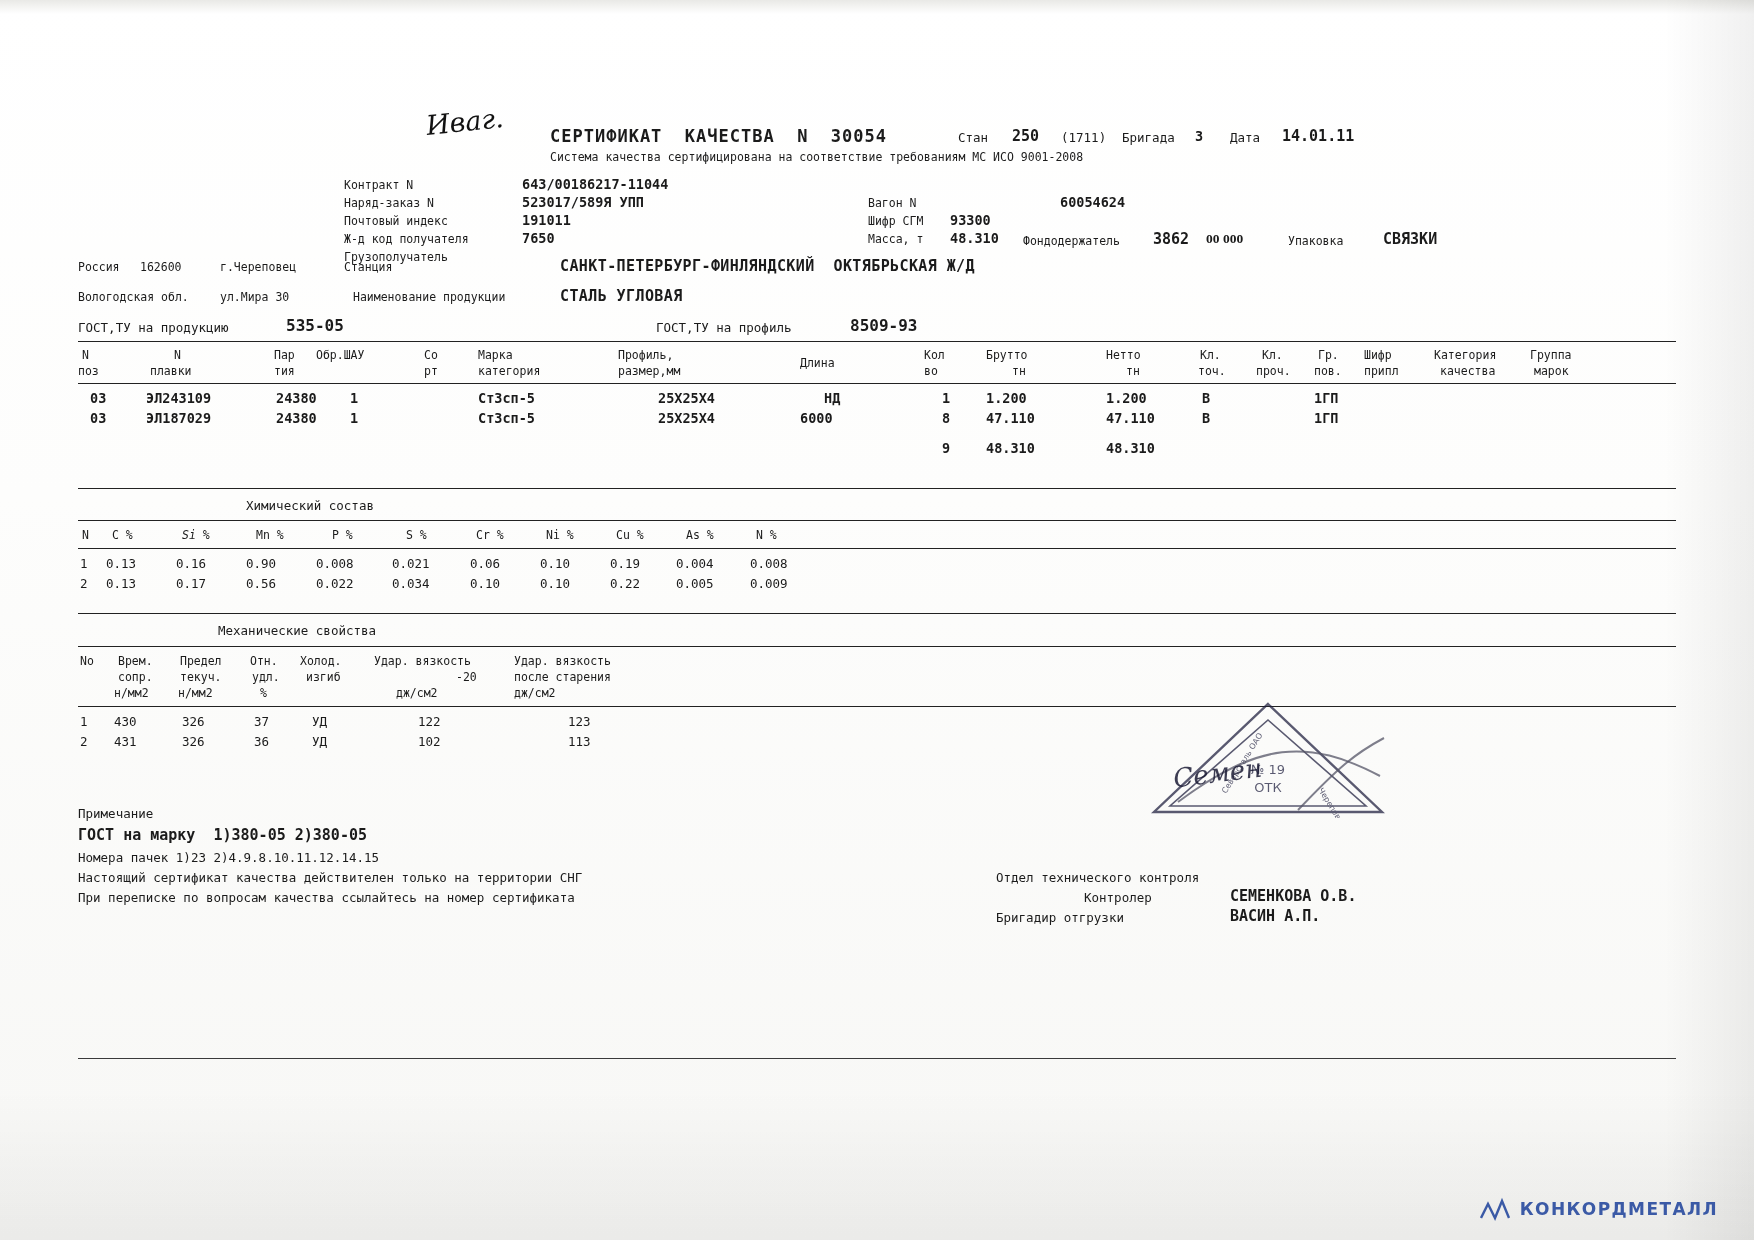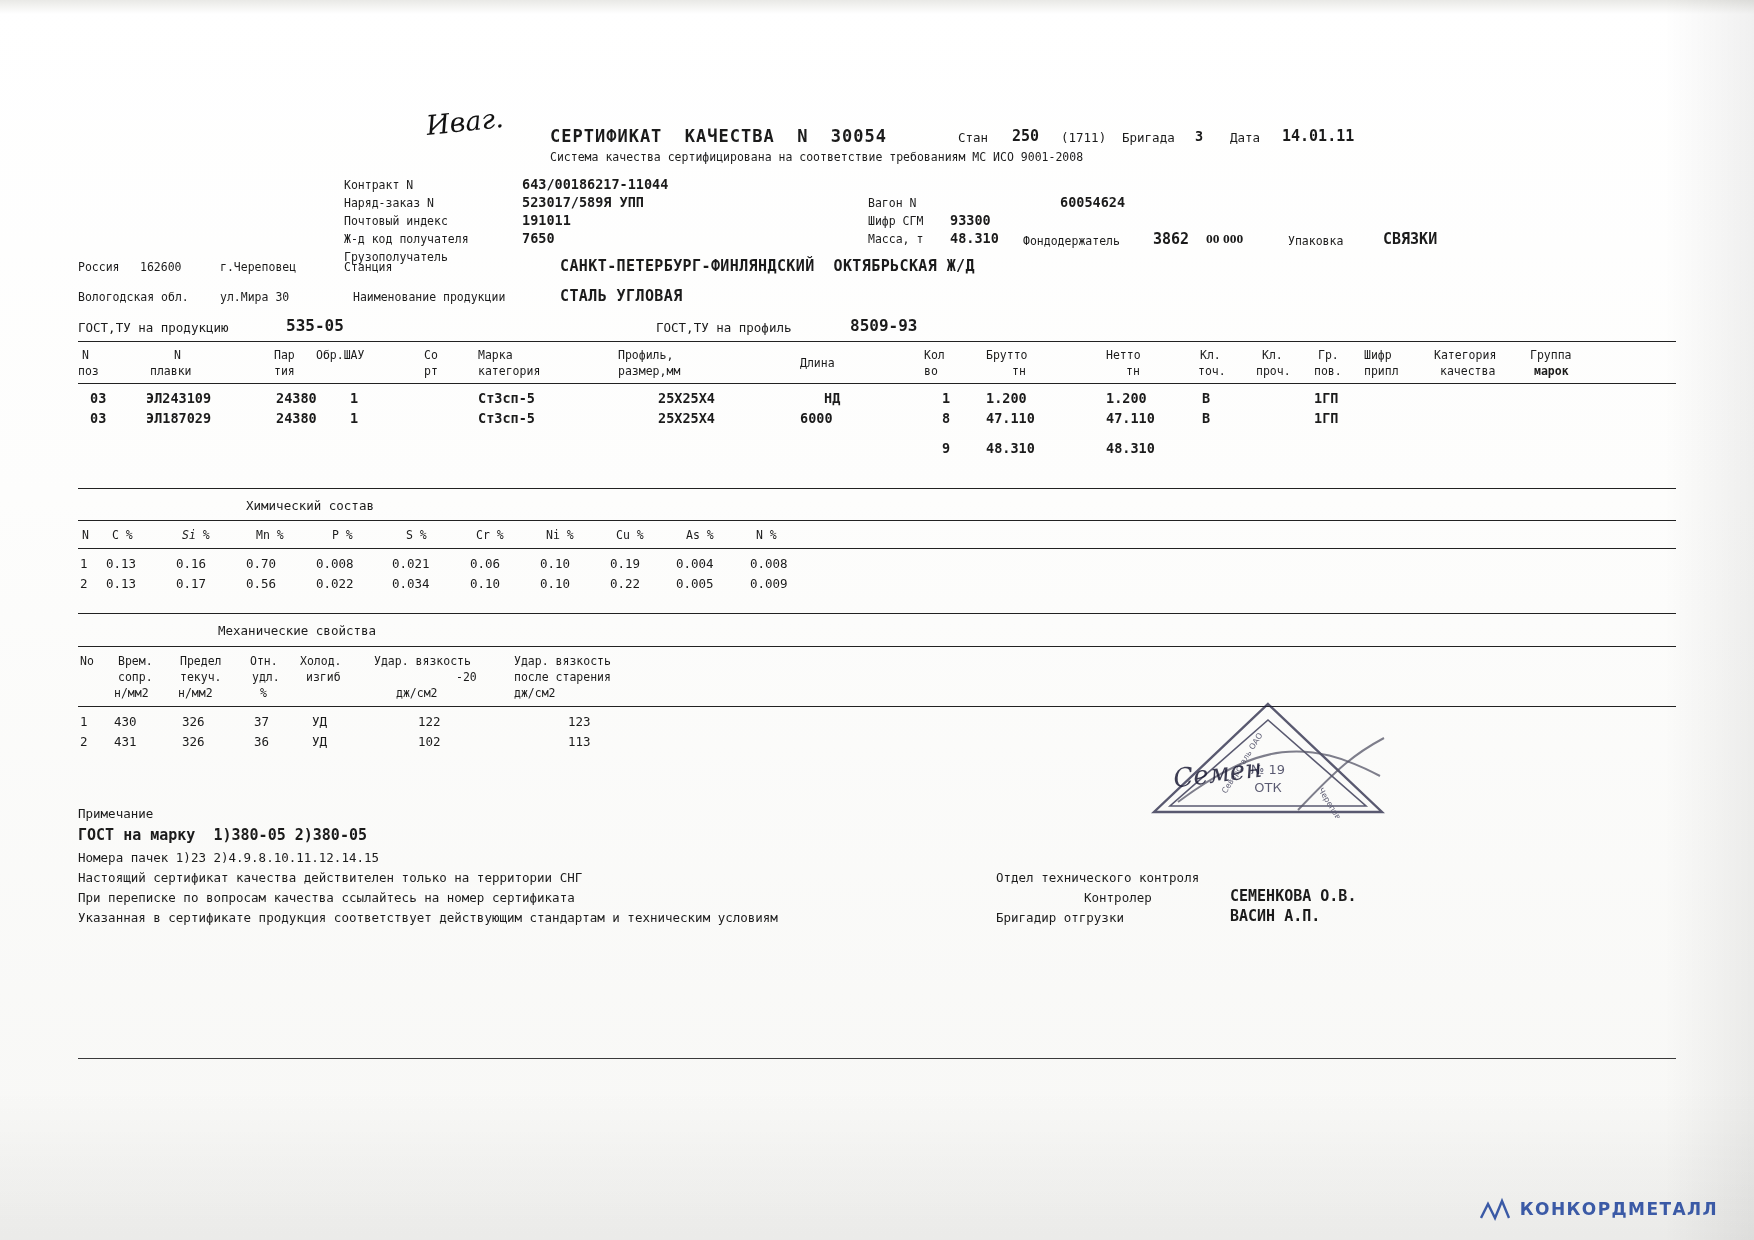--- a/index.html
+++ b/index.html
@@ -196,21 +196,21 @@
   <div class="abs sz11" style="left:1240px;top:290px;">Гр.</div>
   <div class="abs sz11" style="left:1236px;top:306px;">пов.</div>
 
   <div class="abs sz11" style="left:1286px;top:290px;">Шифр</div>
   <div class="abs sz11" style="left:1286px;top:306px;">припл</div>
 
   <div class="abs sz11" style="left:1356px;top:290px;">Категория</div>
   <div class="abs sz11" style="left:1362px;top:306px;">качества</div>
 
   <div class="abs sz11" style="left:1452px;top:290px;">Группа</div>
-  <div class="abs sz11" style="left:1456px;top:306px;font-weight:bold;">марок</div>
+  <div class="abs sz11" style="left:1456px;top:306px;">марок</div>
 
   <div class="rule" style="left:0px;top:325px;width:1598px;"></div>
 
   <div>
     <div class="abs b sz13" style="left:12px;top:332px;">03</div>
     <div class="abs b sz13" style="left:68px;top:332px;">ЭЛ243109</div>
     <div class="abs b sz13" style="left:198px;top:332px;">24380</div>
     <div class="abs b sz13" style="left:272px;top:332px;">1</div>
     <div class="abs b sz13" style="left:400px;top:332px;">Ст3сп-5</div>
     <div class="abs b sz13" style="left:580px;top:332px;">25Х25Х4</div>
@@ -259,21 +259,21 @@
   <div class="abs sz11" style="left:538px;top:470px;">Cu %</div>
   <div class="abs sz11" style="left:608px;top:470px;">As %</div>
   <div class="abs sz11" style="left:678px;top:470px;">N %</div>
 
   <div class="rule" style="left:0px;top:490px;width:1598px;"></div>
 
   <div>
     <div class="abs sz12" style="left:2px;top:498px;">1</div>
     <div class="abs sz12" style="left:28px;top:498px;">0.13</div>
     <div class="abs sz12" style="left:98px;top:498px;">0.16</div>
-    <div class="abs sz12" style="left:168px;top:498px;">0.70</div>
+    <div class="abs sz12" style="left:168px;top:498px;">0.90</div>
     <div class="abs sz12" style="left:238px;top:498px;">0.008</div>
     <div class="abs sz12" style="left:314px;top:498px;">0.021</div>
     <div class="abs sz12" style="left:392px;top:498px;">0.06</div>
     <div class="abs sz12" style="left:462px;top:498px;">0.10</div>
     <div class="abs sz12" style="left:532px;top:498px;">0.19</div>
     <div class="abs sz12" style="left:598px;top:498px;">0.004</div>
     <div class="abs sz12" style="left:672px;top:498px;">0.008</div>
   </div>
 
   <div>
@@ -354,21 +354,20 @@
       <path d="M150 112 C 190 70, 206 56, 236 40" fill="none" stroke="#14142e" stroke-width="2" opacity=".75"></path>
     </svg>
   </div>
   <div class="sign">Семен</div>
 
   <div class="abs sz12" style="left:0px;top:748px;">Примечание</div>
   <div class="abs b sz14" style="left:0px;top:768px;">ГОСТ на марку  1)380-05 2)380-05</div>
   <div class="abs sz12" style="left:0px;top:792px;">Номера пачек 1)23 2)4.9.8.10.11.12.14.15</div>
   <div class="abs sz12" style="left:0px;top:812px;">Настоящий сертификат качества действителен только на территории СНГ</div>
   <div class="abs sz12" style="left:0px;top:832px;">При переписке по вопросам качества ссылайтесь на номер сертификата</div>
-  <div class="abs sz12" style="left:0px;top:852px;">Указанная в сертификате продукция соответствует действующим стандартам и техническим условиям</div>
 
   <div class="abs sz12" style="left:918px;top:812px;">Отдел технического контроля</div>
   <div class="abs sz12" style="left:1006px;top:832px;">Контролер</div>
   <div class="abs b sz14" style="left:1152px;top:829px;">СЕМЕНКОВА О.В.</div>
   <div class="abs sz12" style="left:918px;top:852px;">Бригадир отгрузки</div>
   <div class="abs b sz14" style="left:1152px;top:849px;">ВАСИН А.П.</div>
 
   <div class="rule" style="left:0px;top:1000px;width:1598px;height:1.2px;background:#3a3a3a;"></div>
 </div>
 

